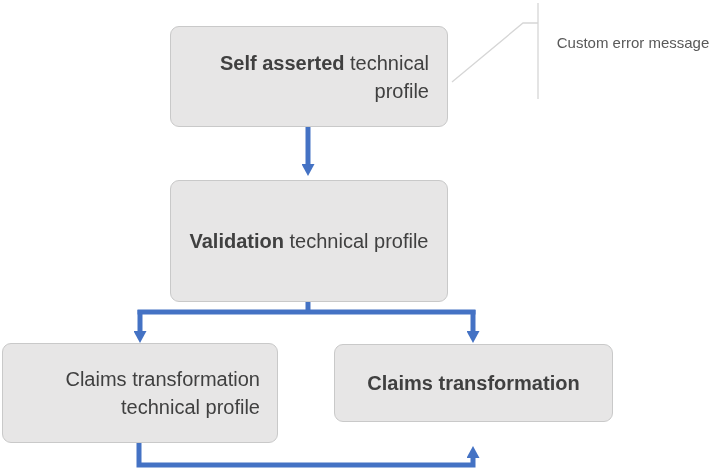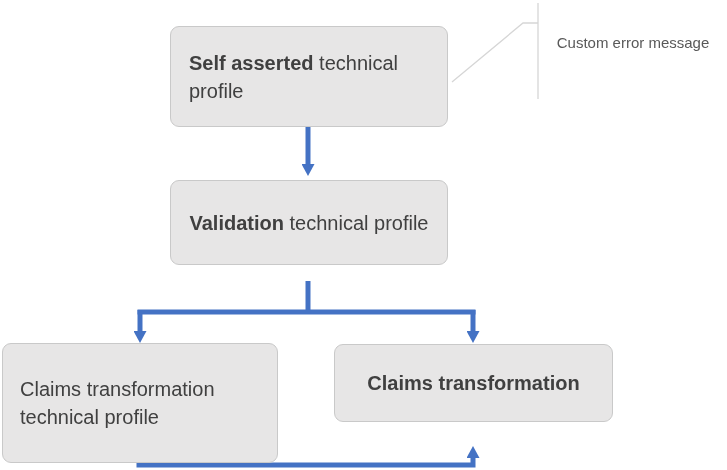--- a/index.html
+++ b/index.html
@@ -33,28 +33,28 @@
     stroke-width:1.3;
   }
   .arrowhead{fill:var(--arrow-blue);}
   .node{
     position:absolute;
     box-sizing:border-box;
     background:var(--box-fill);
     border:1px solid var(--box-border);
     border-radius:9px;
     display:flex;align-items:center;justify-content:center;
-    text-align:left;
+    text-align:right;
     color:var(--box-text);
     font-size:20px;line-height:28px;
   }
   .node .inner{max-width:240px;}
   .node-self-asserted{left:170px;top:26px;width:278px;height:101px;}
-  .node-validation{left:170px;top:180px;width:278px;height:85px;}
-  .node-claims-tp{left:2px;top:343px;width:276px;height:120px;}
+  .node-validation{left:170px;top:180px;width:278px;height:122px;}
+  .node-claims-tp{left:2px;top:343px;width:276px;height:100px;}
   .node-claims-transformation{left:334px;top:344px;width:279px;height:78px;}
   .bold-part{font-weight:bold;}
   .callout-note{
     position:absolute;left:547px;top:29px;width:172px;
     text-align:center;
     color:var(--note-text);
     font-size:15px;line-height:28px;
   }
 </style>
 </head>

